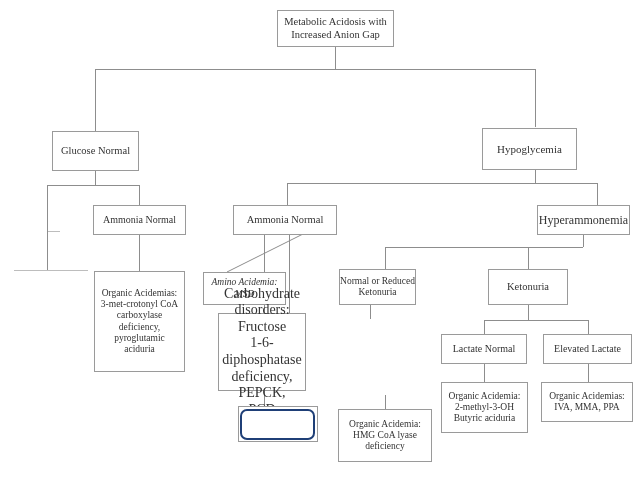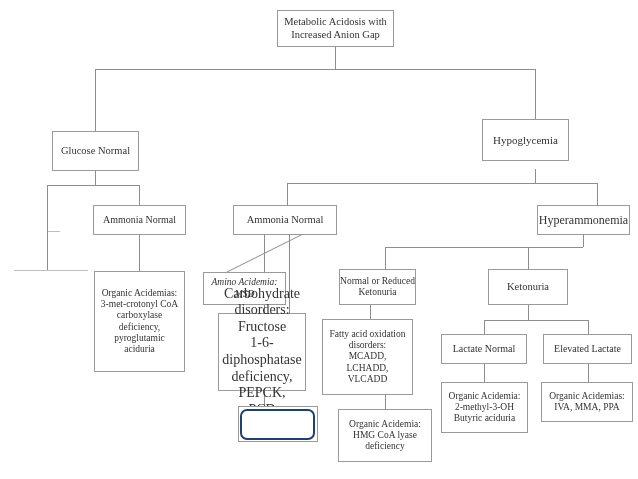--- a/index.html
+++ b/index.html
@@ -94,21 +94,21 @@
 
   <div class="node" style="left:277px;top:10px;width:117px;height:37px;font-size:10.5px;">
     <span>Metabolic Acidosis with
 Increased Anion Gap</span>
   </div>
 
   <div class="node" style="left:52px;top:131px;width:87px;height:40px;font-size:10.5px;">
     <span>Glucose Normal</span>
   </div>
 
-  <div class="node" style="left:482px;top:119px;width:87px;height:42px;font-size:11px;">
+  <div class="node" style="left:482px;top:128px;width:95px;height:42px;font-size:11px;">
     <span>Hypoglycemia</span>
   </div>
 
   <div class="node" style="left:93px;top:205px;width:93px;height:30px;font-size:10px;">
     <span>Ammonia Normal</span>
   </div>
 
   <div class="node" style="left:233px;top:205px;width:104px;height:30px;font-size:10.5px;">
     <span>Ammonia Normal</span>
   </div>
@@ -137,27 +137,20 @@
 1-6-diphosphatase
 deficiency, PEPCK,
 PCD</span>
   </div>
 
   <div class="node" style="left:339px;top:269px;width:77px;height:36px;font-size:9.5px;">
     <span>Normal or Reduced
 Ketonuria</span>
   </div>
 
-  <div class="node" style="left:322px;top:319px;width:91px;height:76px;font-size:9.5px;">
-    <span>Fatty acid oxidation
-disorders:
-MCADD,
-LCHADD,
-VLCADD</span>
-  </div>
 
   <div class="node" style="left:338px;top:409px;width:94px;height:53px;font-size:9.5px;">
     <span>Organic Acidemia:
 HMG CoA lyase
 deficiency</span>
   </div>
 
   <div class="node" style="left:488px;top:269px;width:80px;height:36px;font-size:10.5px;">
     <span>Ketonuria</span>
   </div>

